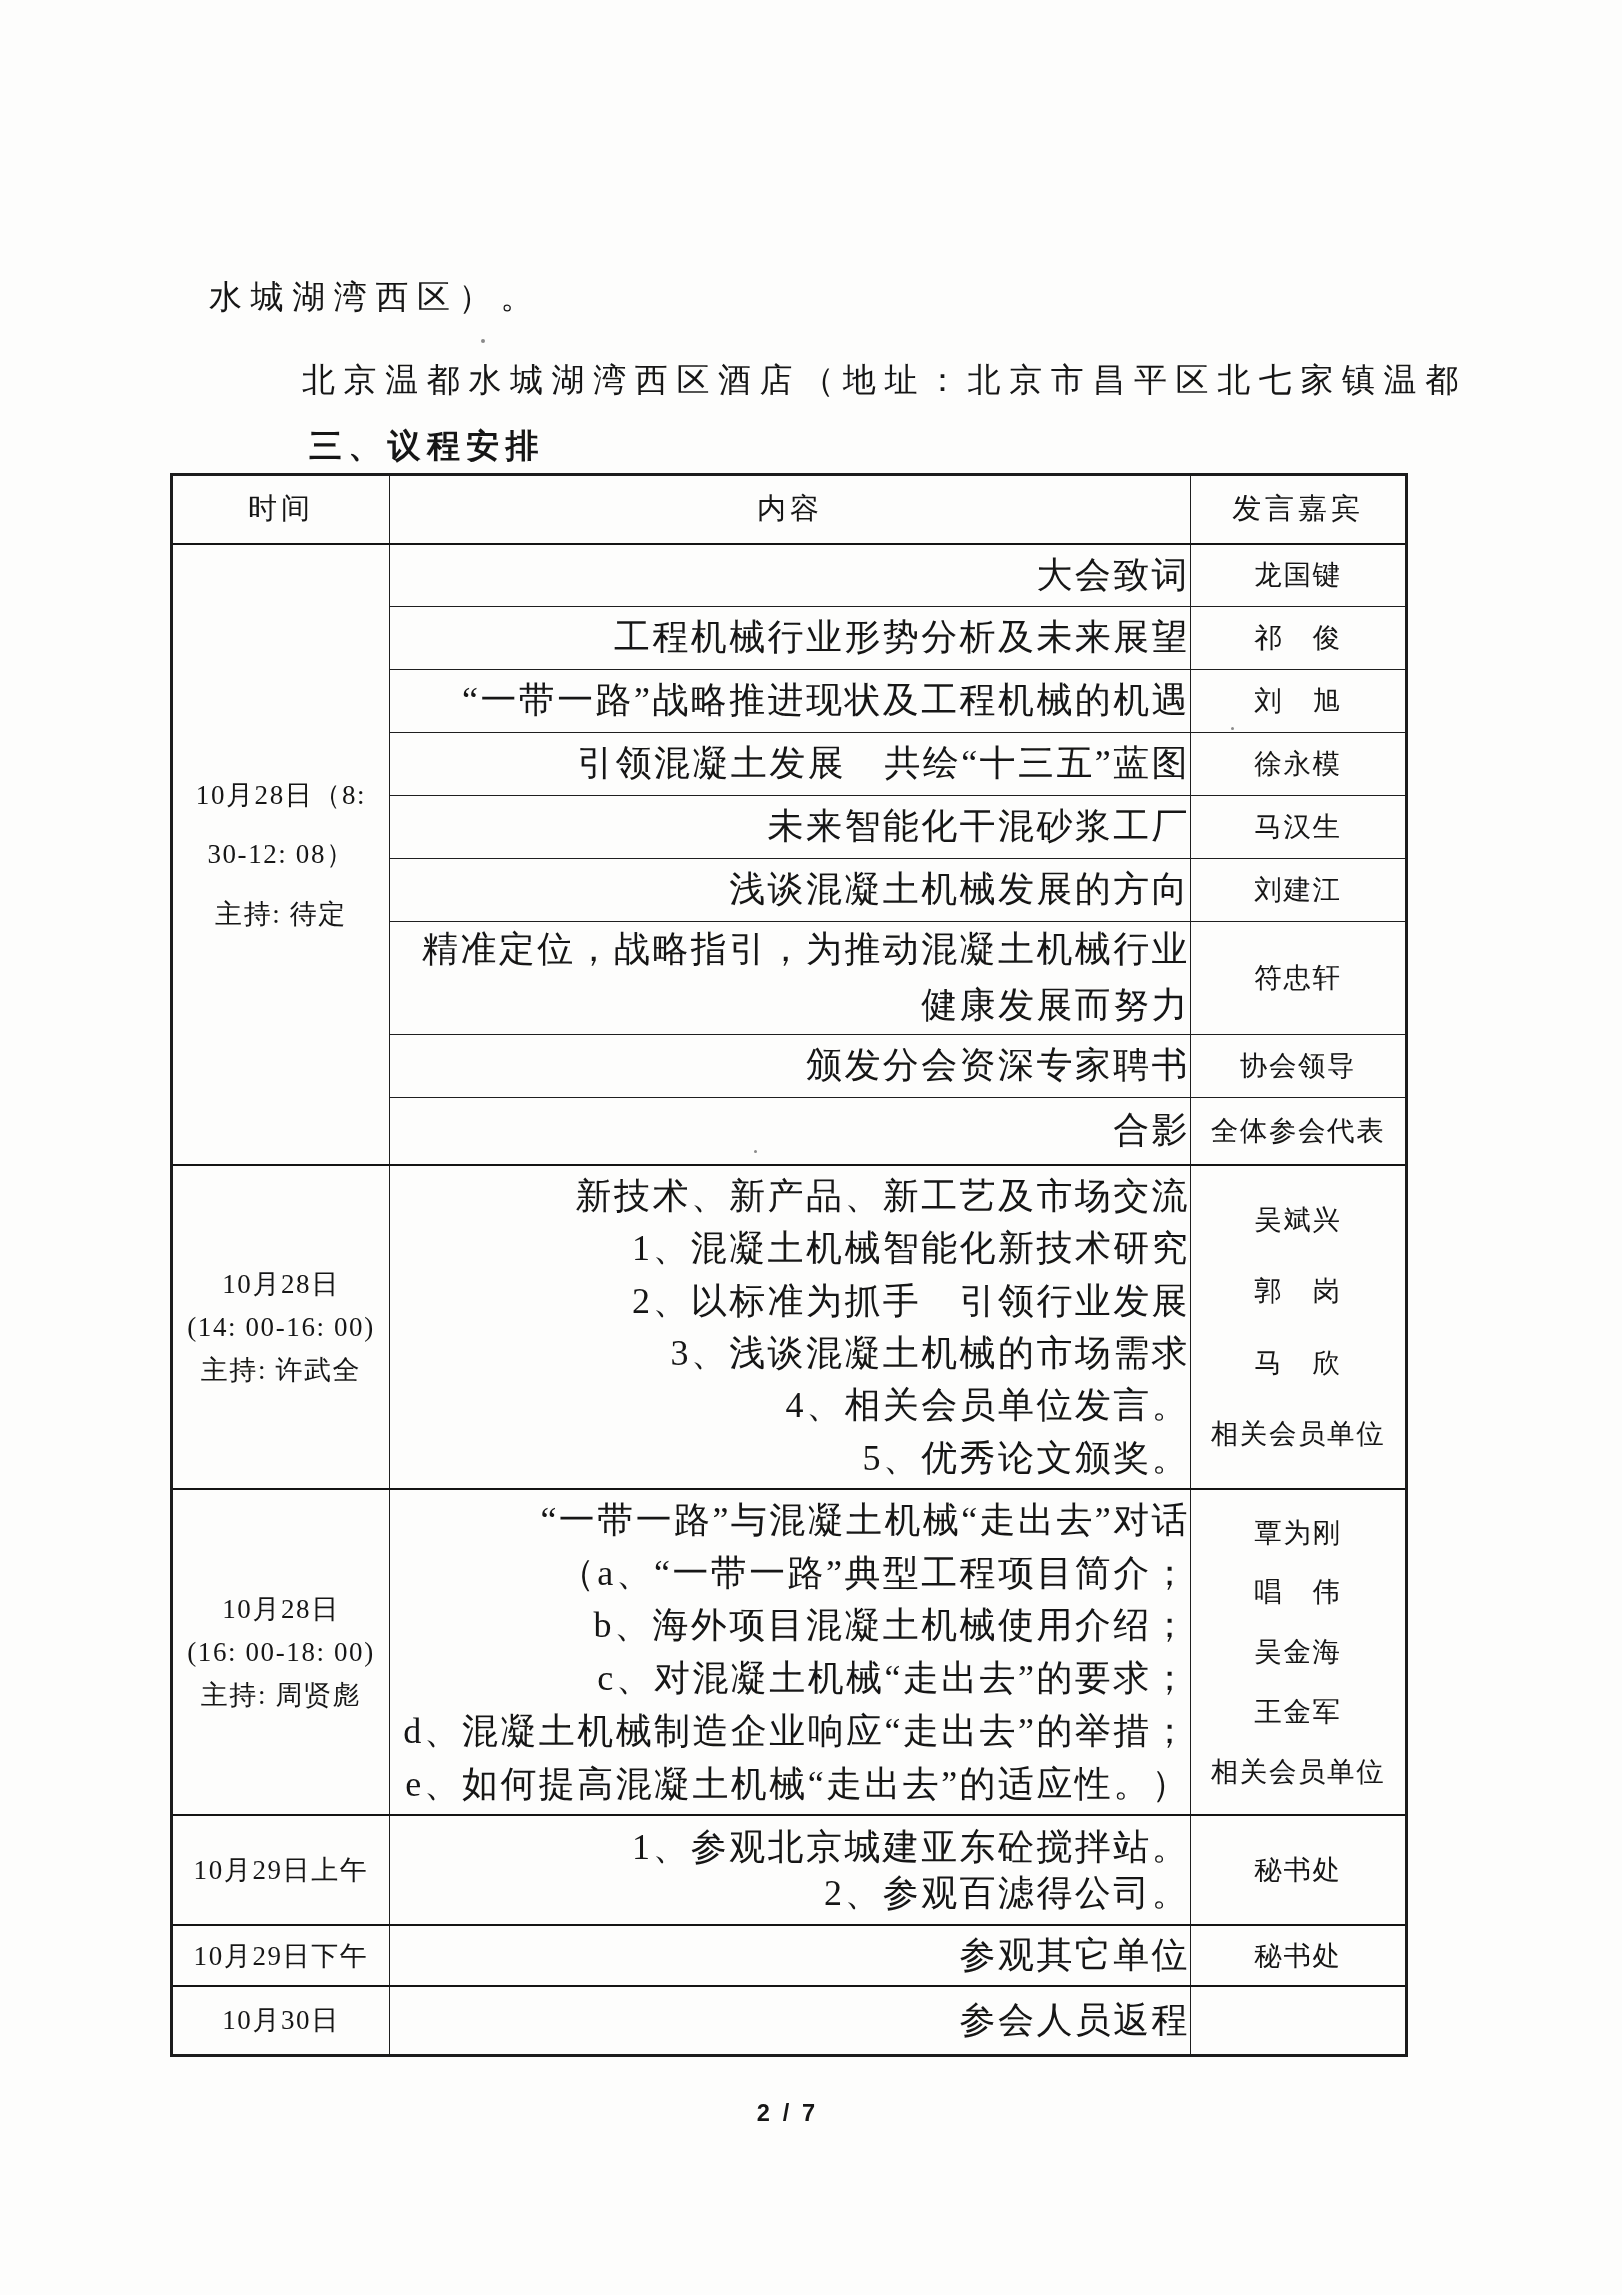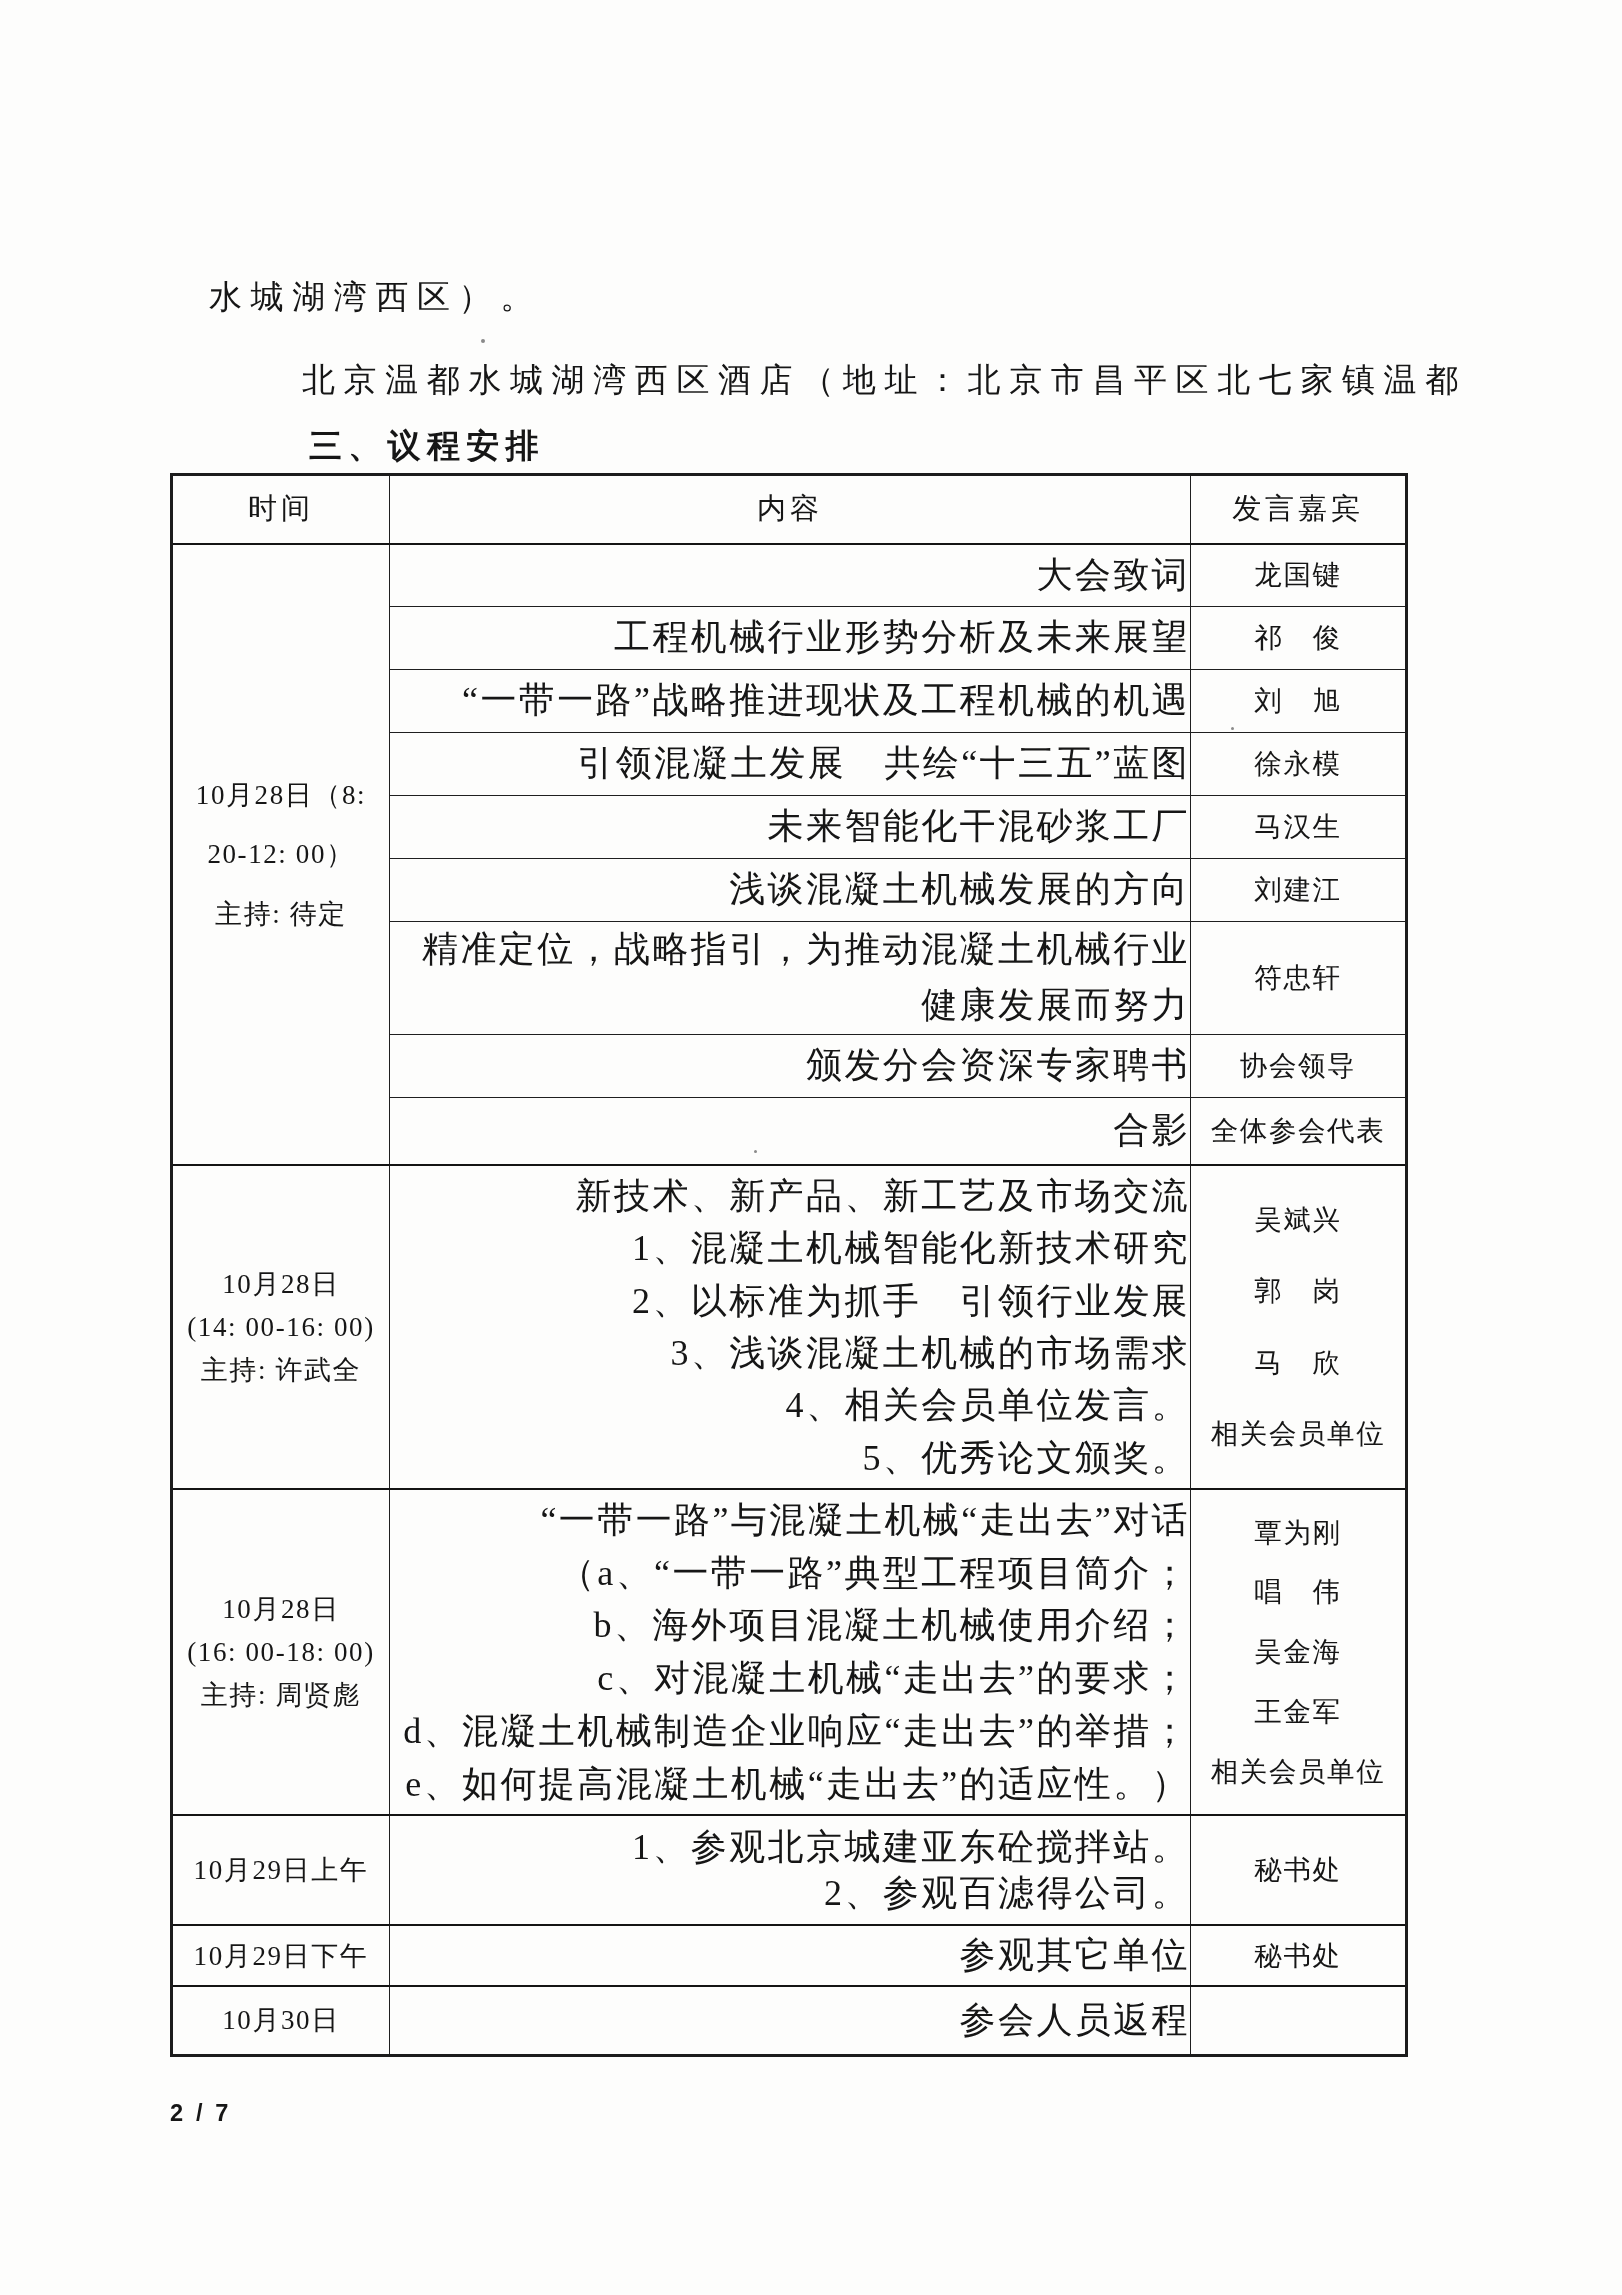--- a/index.html
+++ b/index.html
@@ -94,21 +94,21 @@
   }
   .vh410 { height: 322px; }
   .vh412 { height: 324px; }
   .vh120 { height: 94px; }
   .cline { line-height: 1.25; white-space: nowrap; }
   .sline { line-height: 1.25; }
 
   .footer {
     width: 1235px;
     margin: 43px 0 0 170px;
-    text-align: left;
+    text-align: center;
     font-size: 23.6px;
     font-weight: bold;
     letter-spacing: 3.1px;
     font-family: "Liberation Sans", "DejaVu Sans", sans-serif;
   }
   .speck {
     position: absolute;
     background: #8a8a8a;
     border-radius: 50%;
   }
@@ -135,21 +135,21 @@
         <th>时间</th>
         <th>内容</th>
         <th>发言嘉宾</th>
       </tr>
     </thead>
     <tbody>
 
       <tr class="rh">
         <td class="time" rowspan="9">
           <div class="tl">10月28日（8:</div>
-          <div class="tl">20-12: 00）</div>
+          <div class="tl">30-12: 08）</div>
           <div class="tl">主持: 待定</div>
         </td>
         <td class="content">大会致词</td>
         <td class="speaker">龙国键</td>
       </tr>
       <tr class="rh">
         <td class="content">工程机械行业形势分析及未来展望</td>
         <td class="speaker">祁　俊</td>
       </tr>
       <tr class="rh">

